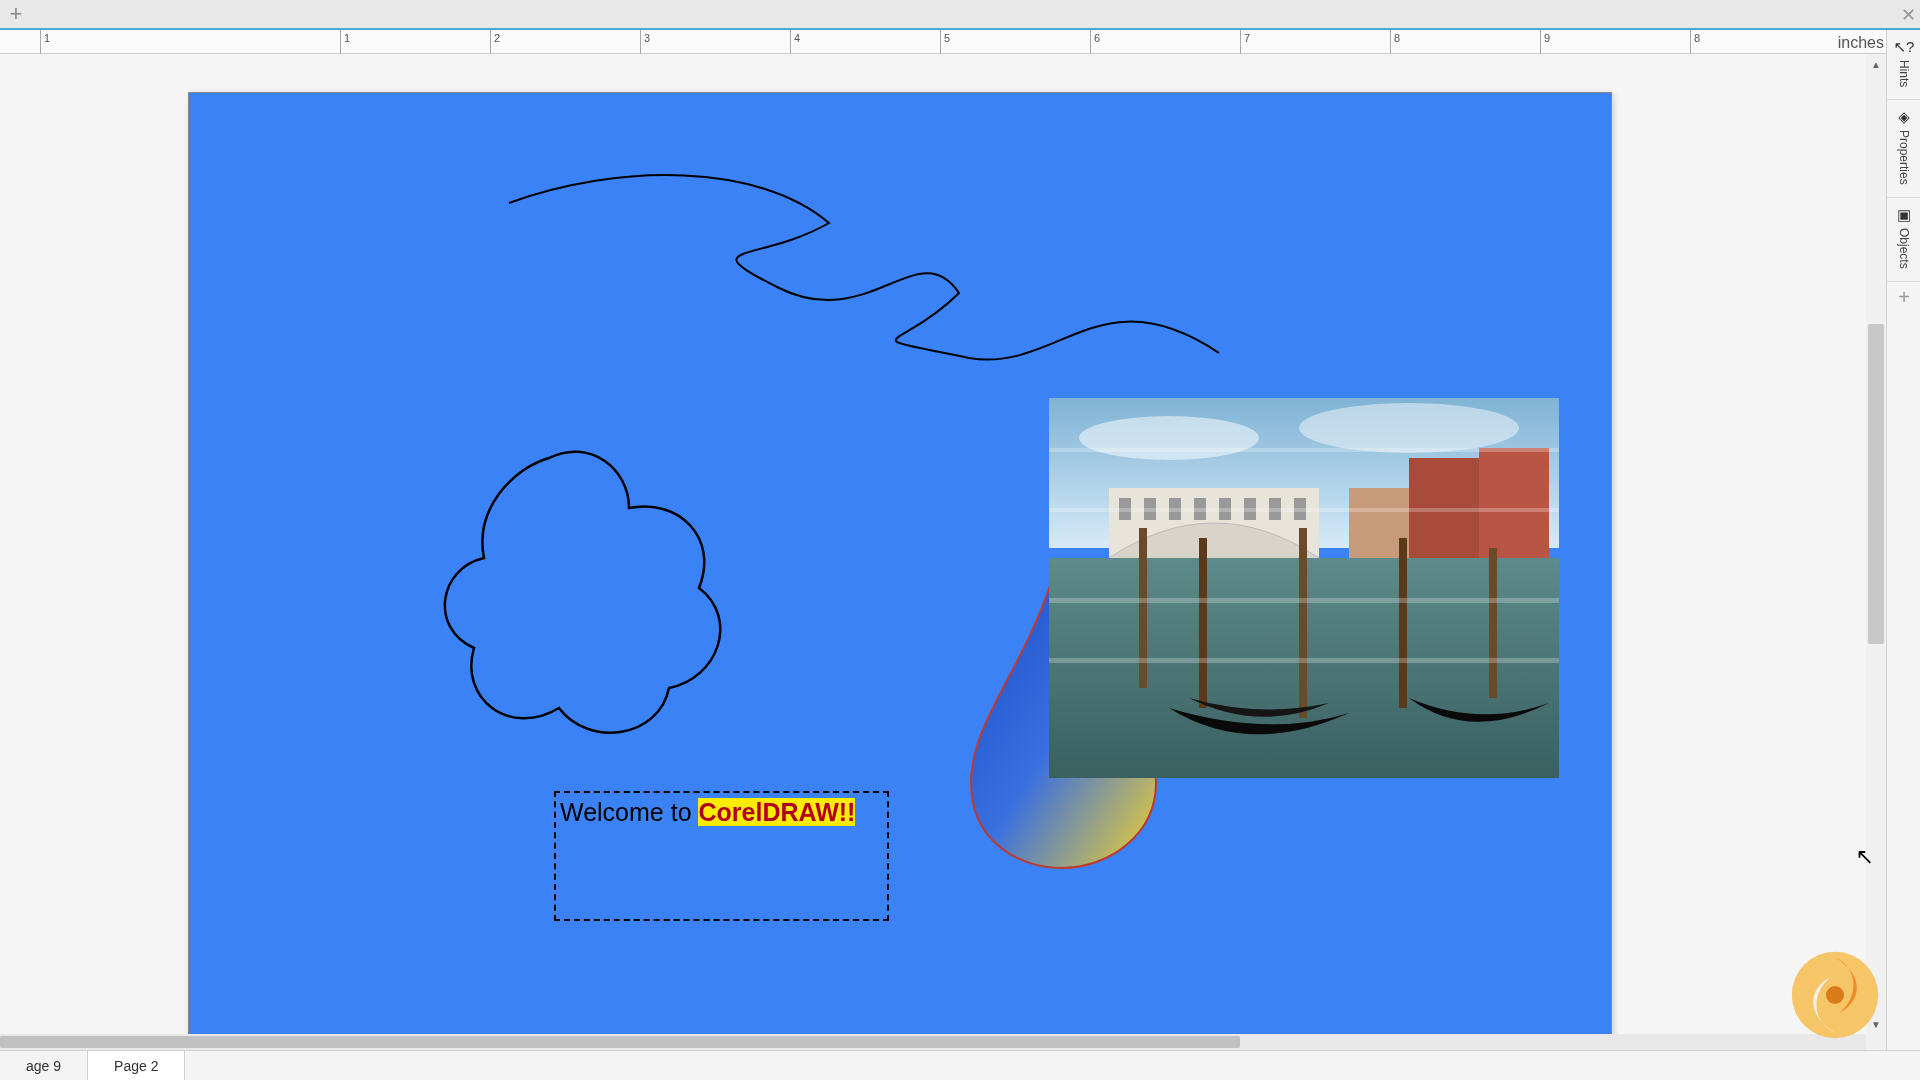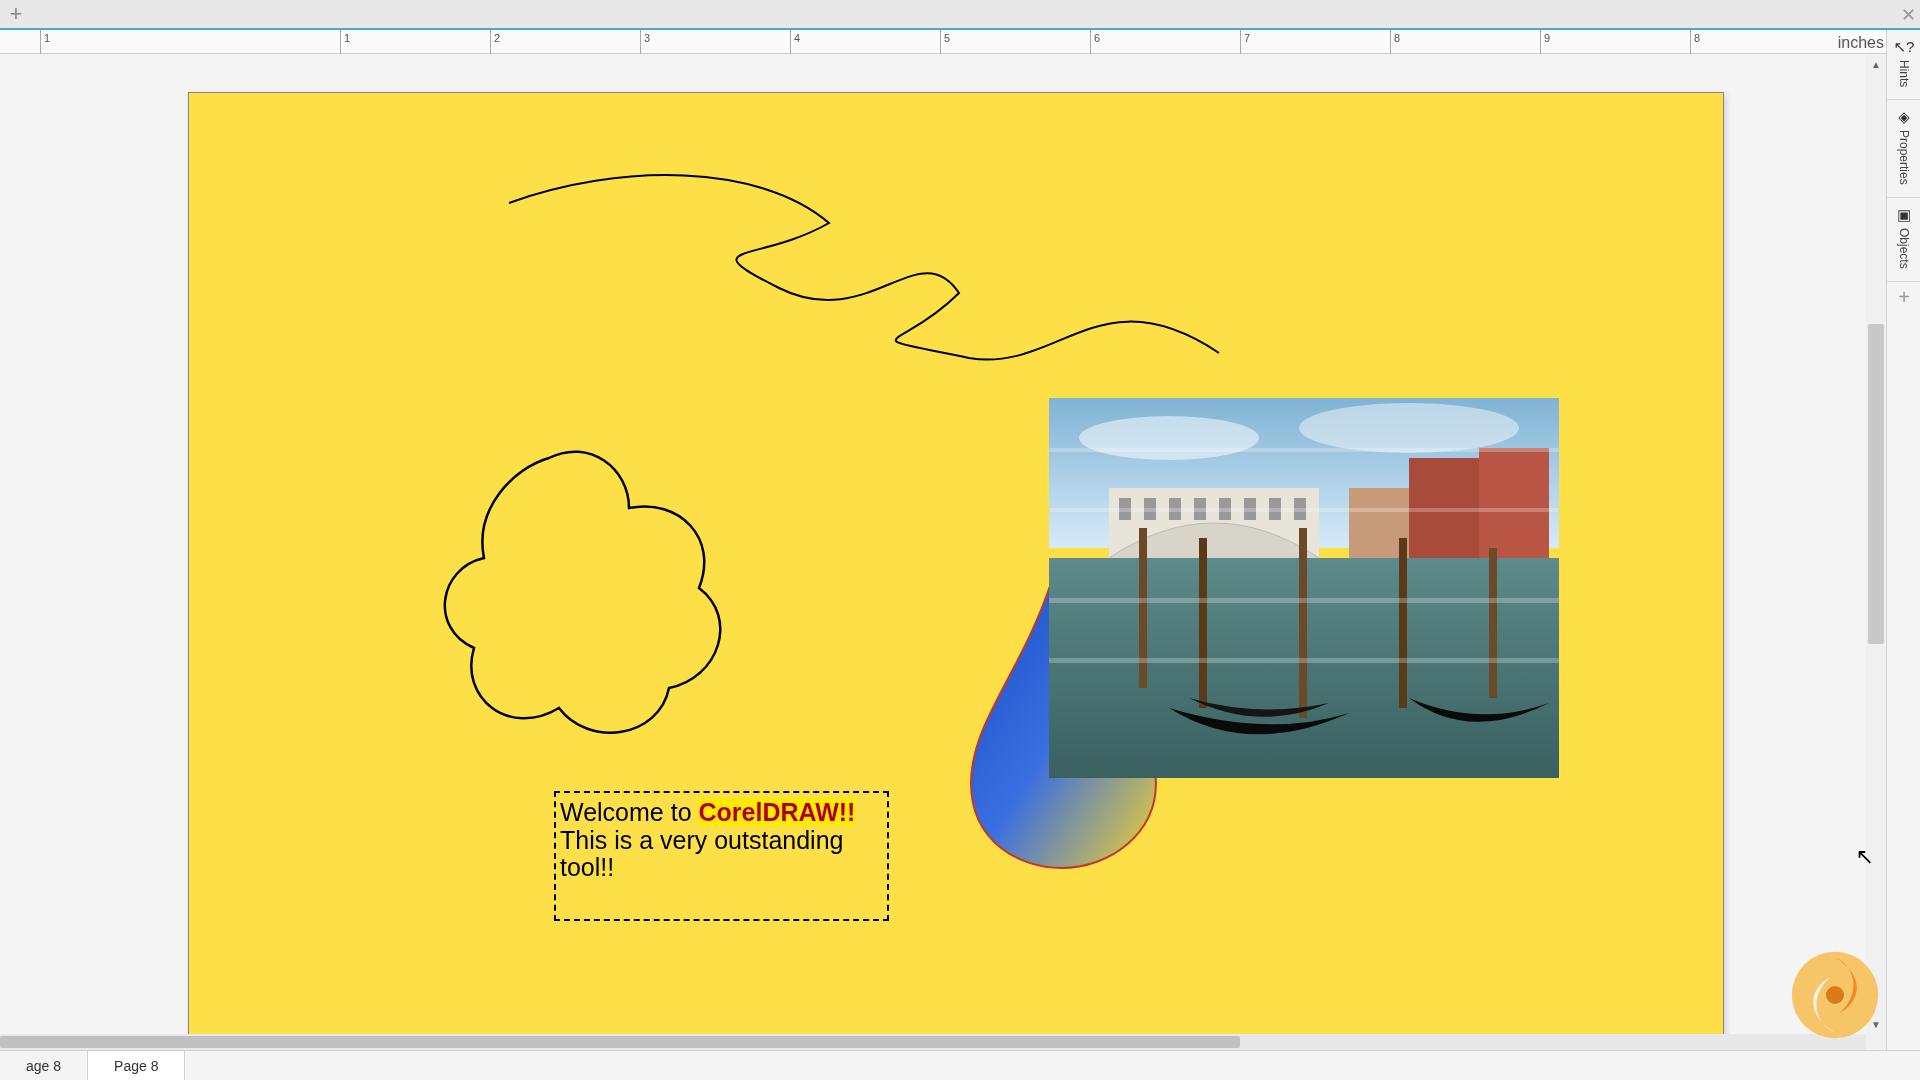--- a/index.html
+++ b/index.html
@@ -79,23 +79,23 @@
   left: 0;
   right: 34px;
   bottom: 46px;
   background: #f5f5f5;
 }
 
 .page {
   position: absolute;
   left: 188px;
   top: 38px;
-  width: 1536px;
+  width: 1424px;
   height: 960px;
-  background: #fde047;
+  background: #3b82f6;
   border: 1px solid #888;
   box-shadow: 2px 2px 6px rgba(0,0,0,0.15);
 }
 
 
 .squiggle {
   position: absolute;
   left: 310px;
   top: 60px;
 }
@@ -392,21 +392,20 @@
       <g opacity="0.25">
         <rect x="0" y="50" width="510" height="4" fill="#fff"></rect>
         <rect x="0" y="110" width="510" height="4" fill="#fff"></rect>
         <rect x="0" y="200" width="510" height="5" fill="#fff"></rect>
         <rect x="0" y="260" width="510" height="5" fill="#fff"></rect>
       </g>
     </svg>
 
     <div class="text-frame">
       <span>Welcome to </span><span class="highlight">CorelDRAW!!</span><br>
-      <span>This is a very outstanding tool!!</span>
     </div>
 
   </div>
 </div>
 
 <div class="v-scroll">
   <div class="v-scroll-up">▲</div>
   <div class="v-scroll-thumb"></div>
   <div class="v-scroll-down">▼</div>
 </div>
@@ -425,22 +424,22 @@
     <span class="vtext">Objects</span>
   </div>
   <div class="side-add">+</div>
 </div>
 
 <div class="h-scroll">
   <div class="h-scroll-thumb"></div>
 </div>
 
 <div class="page-tabs">
-  <div class="page-tab">age 8</div>
-  <div class="page-tab active">Page 8</div>
+  <div class="page-tab">age 9</div>
+  <div class="page-tab active">Page 2</div>
 </div>
 
 <svg class="brand-badge" viewBox="0 0 100 100">
   <circle cx="50" cy="50" r="48" fill="#f6c568"></circle>
   <path d="M50,8 C75,20 78,50 55,70 C78,58 85,30 50,8 Z" fill="#f08a24"></path>
   <path d="M50,92 C25,80 22,50 45,30 C22,42 15,70 50,92 Z" fill="#f4efe6"></path>
   <circle cx="50" cy="50" r="10" fill="#d97b18"></circle>
 </svg>
 
 <div class="cursor">↖</div>

